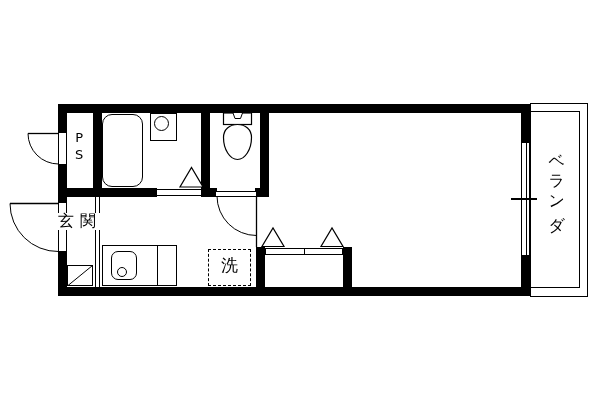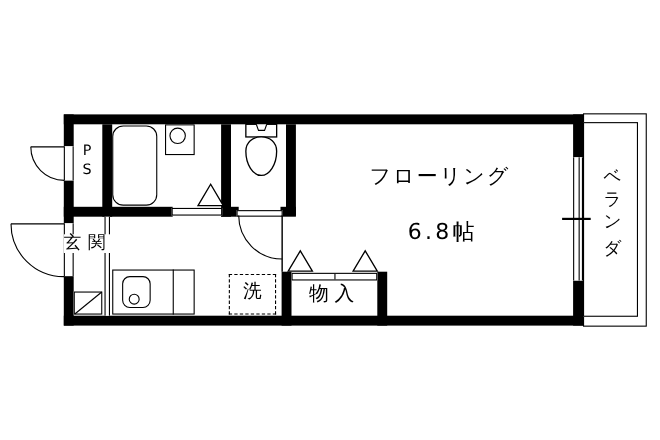--- a/index.html
+++ b/index.html
@@ -97,18 +97,15 @@
     <g>
       <rect x="223.5" y="113" width="28" height="11.5" fill="#fff" stroke="#000" stroke-width="1.2"></rect>
       <path d="M233,113 L235,118.5 H240.5 L242.5,113" fill="#fff" stroke="#000" stroke-width="1"></path>
       <path d="M237.5,124.5 C229.5,124.5 223.5,129.5 223.5,137.5 C223.5,149.5 230,159.5 237.5,159.5 C245,159.5 251.5,149.5 251.5,137.5 C251.5,129.5 245.5,124.5 237.5,124.5 Z" fill="#fff" stroke="#000" stroke-width="1.2"></path>
     </g>
   </svg>
 
   <div class="lbl vert" style="left:72px;top:130px;font-size:13px;letter-spacing:2px;">PS</div>
   <div class="lbl" style="left:58px;top:213px;font-size:16px;letter-spacing:6px;background:var(--bg);font-family:Liberation Serif, serif;">玄関</div>
   <div class="lbl ctr" style="left:208px;top:257px;width:43px;font-size:17px;">洗</div>
-  <div class="lbl ctr" style="left:265px;top:259px;width:78px;font-size:18px;letter-spacing:5px;">物入</div>
-  <div class="lbl ctr" style="left:295px;top:151px;width:210px;font-size:19px;letter-spacing:2px;">フローリング</div>
-  <div class="lbl ctr" style="left:300px;top:200px;width:205px;font-size:20px;letter-spacing:3px;">6.8帖</div>
   <div class="lbl vert" style="left:548px;top:142px;font-size:16px;letter-spacing:3px;">ベランダ</div>
 
 </div>
 
 </body></html>

